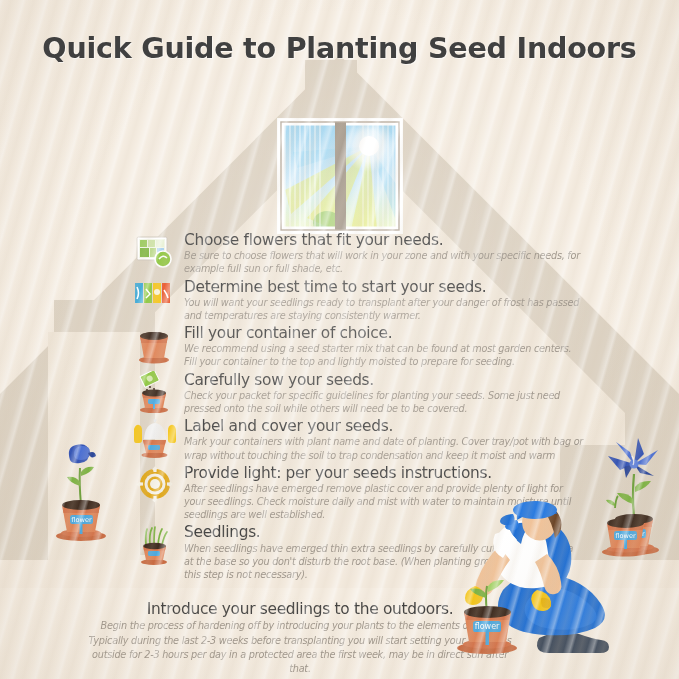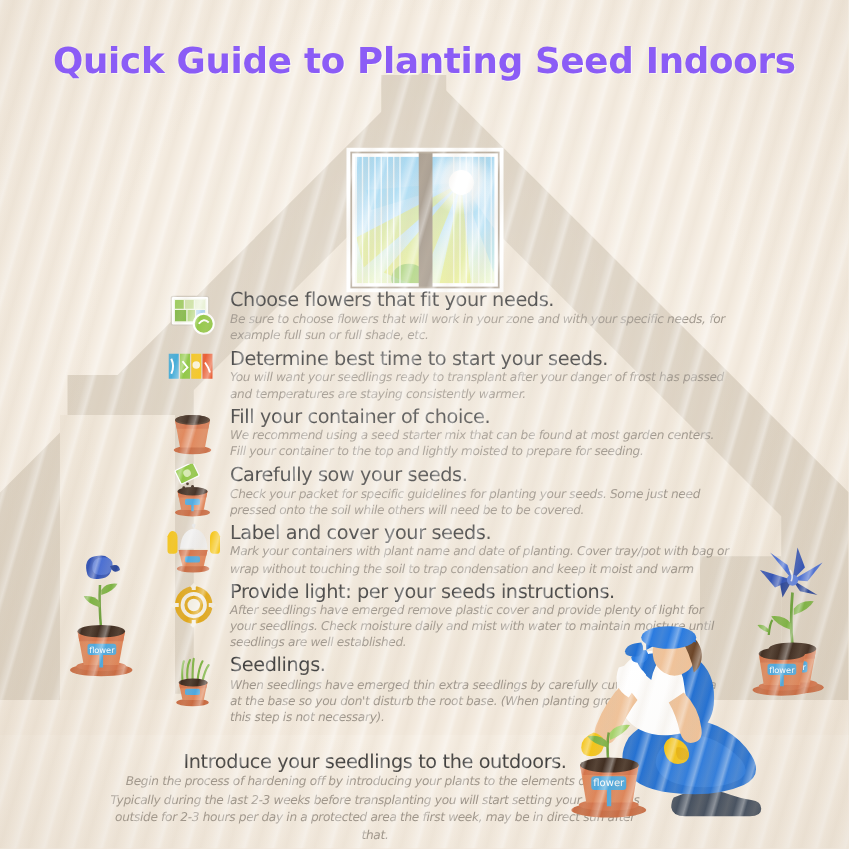--- a/index.html
+++ b/index.html
@@ -35,21 +35,21 @@
   .window{
     position:absolute;left:277px;top:118px;width:126px;height:116px;z-index:2;
   }
   .win-svg{width:100%;height:100%;display:block;}
 
   
   .title{
     position:absolute;left:0;top:13px;width:679px;text-align:center;z-index:8;
     font-family:"DejaVu Sans", sans-serif;
     font-weight:bold;font-size:28.5px;letter-spacing:-0.2px;
-    color:#8b5cf6;
+    color:#404040;
     text-shadow:1px 1px 0 rgba(255,255,255,0.55);
   }
   
   .steps{
     position:absolute;left:133px;top:231px;width:452px;z-index:5;
   }
   .step{position:relative;min-height:22px;margin-bottom:1px;}
   .step-icon{
     position:absolute;left:0;top:0;width:44px;height:44px;
   }

